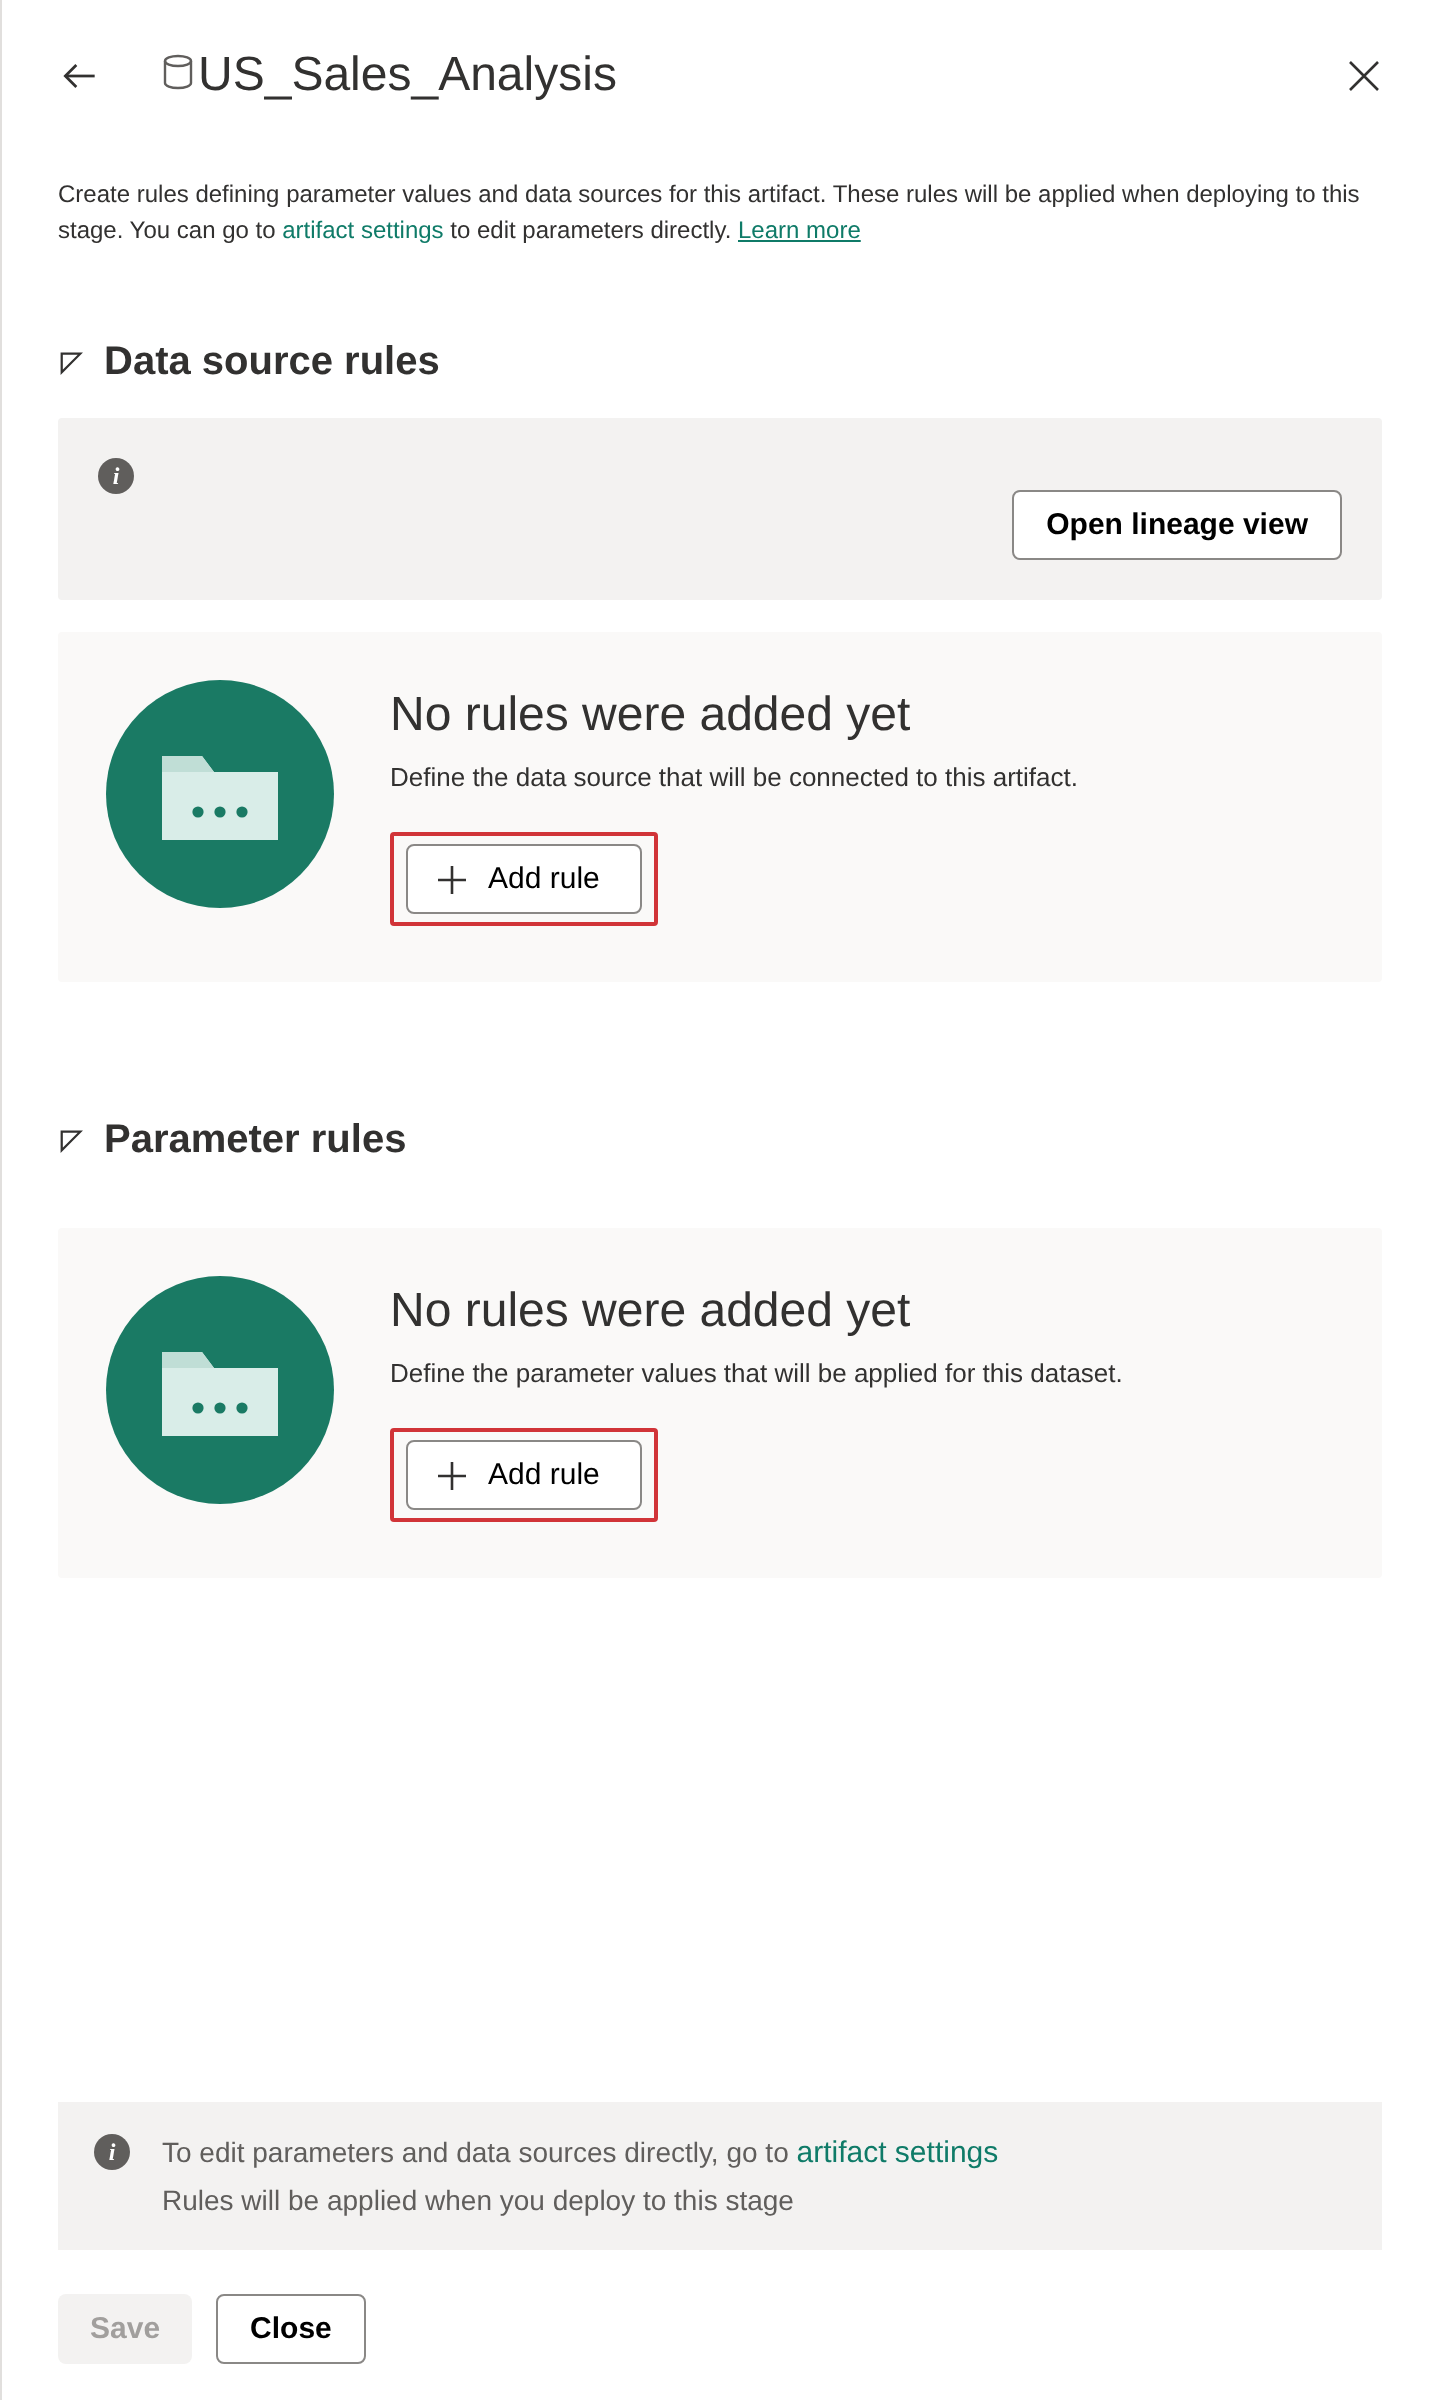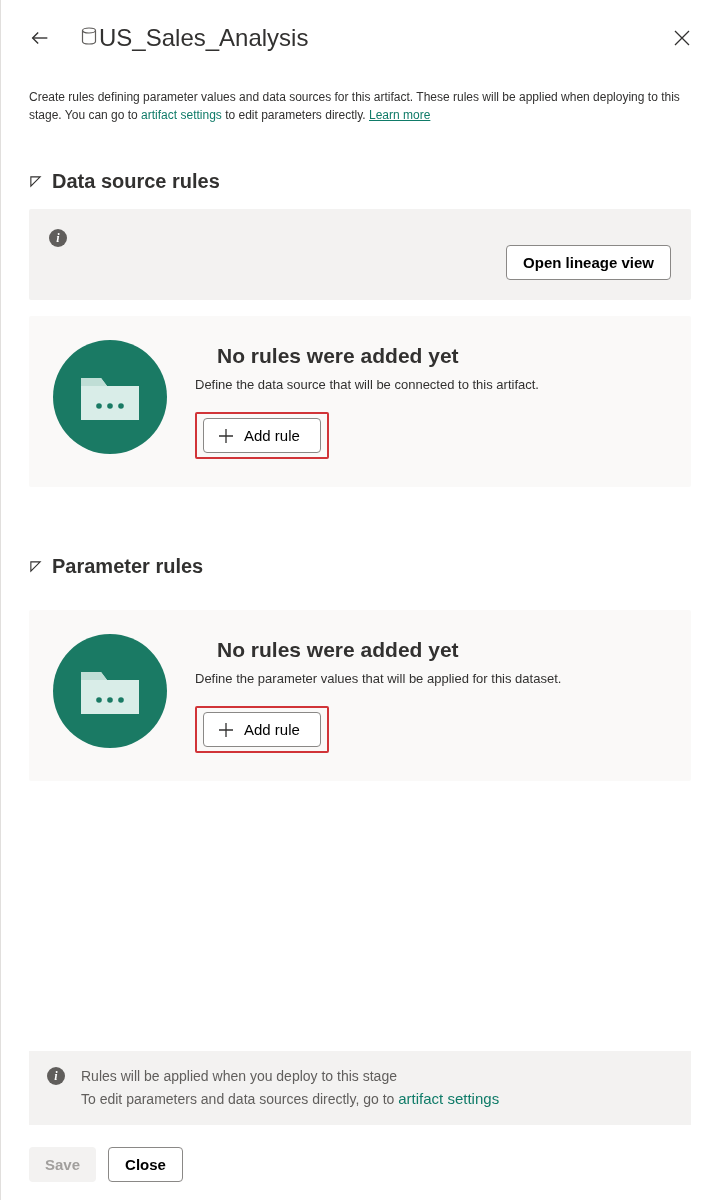--- a/index.html
+++ b/index.html
@@ -76,21 +76,21 @@
     padding: 24px 24px 28px 24px;
     display:flex;
     gap:28px;
     margin-top:16px;
   }
   .folder-badge {
     width:114px; height:114px; border-radius:50%; background:#1a7a64;
     display:flex; align-items:center; justify-content:center; flex-shrink:0;
   }
   .empty-body { flex:1; padding-top:4px; }
-  .empty-heading { font-size:21px; font-weight:700; margin-bottom:8px;margin-left:22px; }
+  .empty-heading { font-size:24px; font-weight:400; margin-bottom:8px; }
   .empty-sub { font-size:13px; line-height:1.4; color:#323130; margin-bottom:18px; }
   .add-rule-btn {
     display:inline-flex; align-items:center; gap:10px;
     border:1px solid #8a8886; background:#fff; border-radius:4px;
     padding: 8px 20px 8px 14px; font-size:15px; font-weight:400; cursor:pointer;
     font-family: inherit;
   }
   .highlight-box {
     border: 2px solid #d13438;
     padding: 4px 6px;
@@ -224,24 +224,24 @@
   </div>
 </div>
 
 <div class="spacer"></div>
 
 <div class="footer-info">
   <div class="info-icon">
       <span>i</span>
     </div>
   <div>
-    <div>Rules will be applied when you deploy to this stage</div>
     <div>
       <span>To edit parameters and data sources directly, go to </span>
       <span class="link">artifact settings</span>
     </div>
+    <div>Rules will be applied when you deploy to this stage</div>
   </div>
 </div>
 
 <div class="footer-buttons">
   <button class="btn-disabled">Save</button>
   <button class="btn">Close</button>
 </div>
 
 </body></html>

